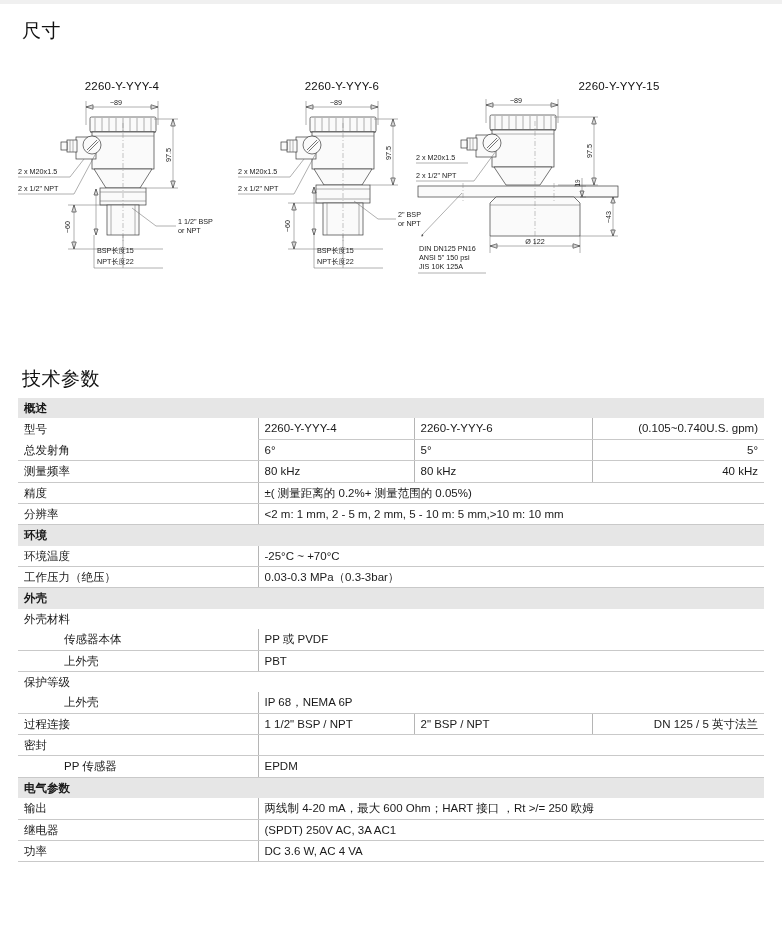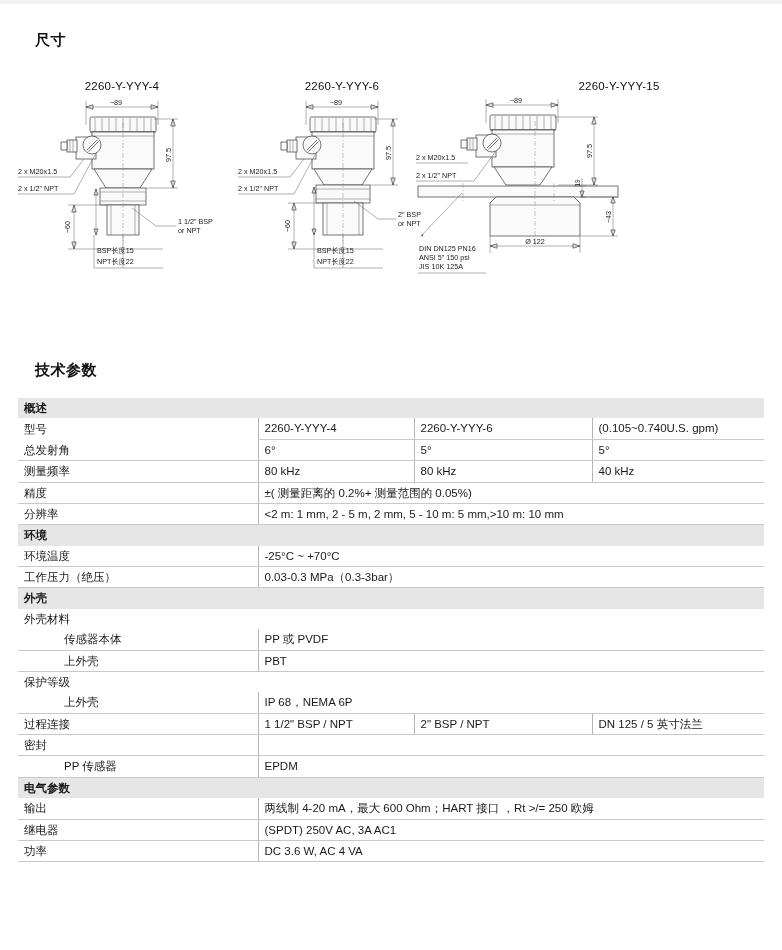--- a/index.html
+++ b/index.html
@@ -13,28 +13,28 @@
   }
   .top-band {
     position: absolute; top: 0; left: 0;
     width: 782px; height: 4px;
     background: #f0f0f0;
   }
   .page { position: relative; width: 782px; height: 950px; }
 
   h2.section-title {
     position: absolute;
-    font-size: 15px;
-    font-weight: bold;
+    font-size: 19px;
+    font-weight: normal;
     letter-spacing: 0.5px;
-    margin: 17px;
+    margin: 4px;
     color: #111;
   }
   #dimensions-title { left: 18px; top: 14px; }
-  #tech-title { left: 18px; top: 344px; }
+  #tech-title { left: 18px; top: 362px; }
 
   
   .drawings {
     position: absolute; left: 0; top: 75px;
     width: 782px; height: 220px;
   }
   .drawing { position: absolute; top: 0; height: 220px; }
   #drawing-0 { left: 8px;   width: 248px; }
   #drawing-1 { left: 228px; width: 248px; }
   #drawing-2 { left: 408px; width: 372px; }
@@ -79,21 +79,21 @@
     background: #e6e6e6;
     font-weight: bold;
     border-bottom: none;
     padding-left: 6px;
   }
   tr.sub td.label { padding-left: 46px; }
   tr.plain td.label { border-bottom: none; }
   tr.plain td { border-bottom: none; }
   tr.nolabelborder td.label { border-bottom: none; }
   .c2 { width: 178px; }
-  .c3 { width: 172px; }
+  .c3 { width: 172px; text-align: right; }
 </style>
 </head>
 <body>
 
 <div class="page">
 
   <div class="top-band"></div>
 
   <h2 class="section-title" id="dimensions-title">尺寸</h2>
 

